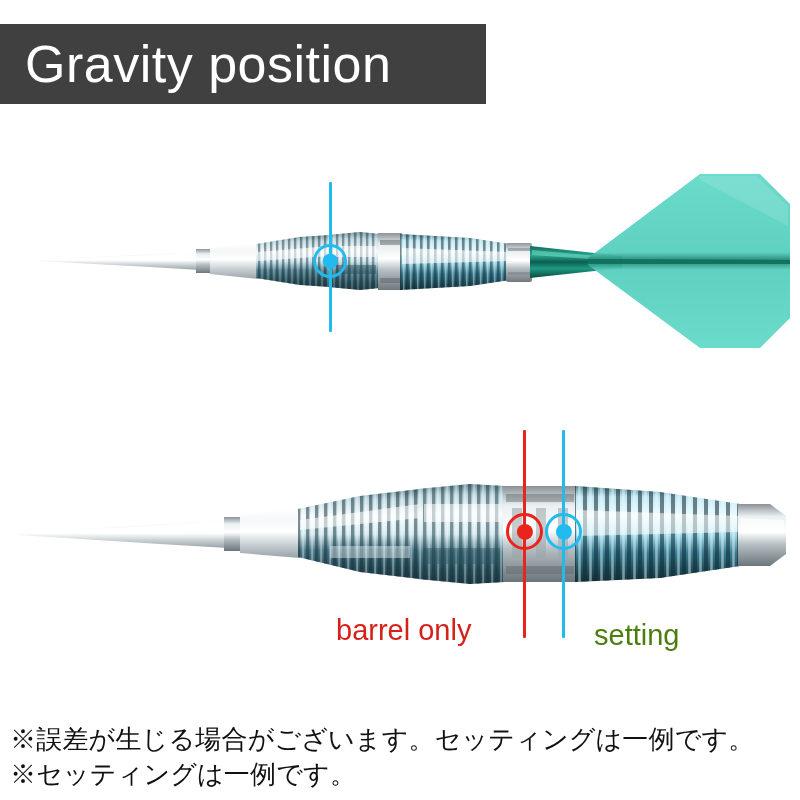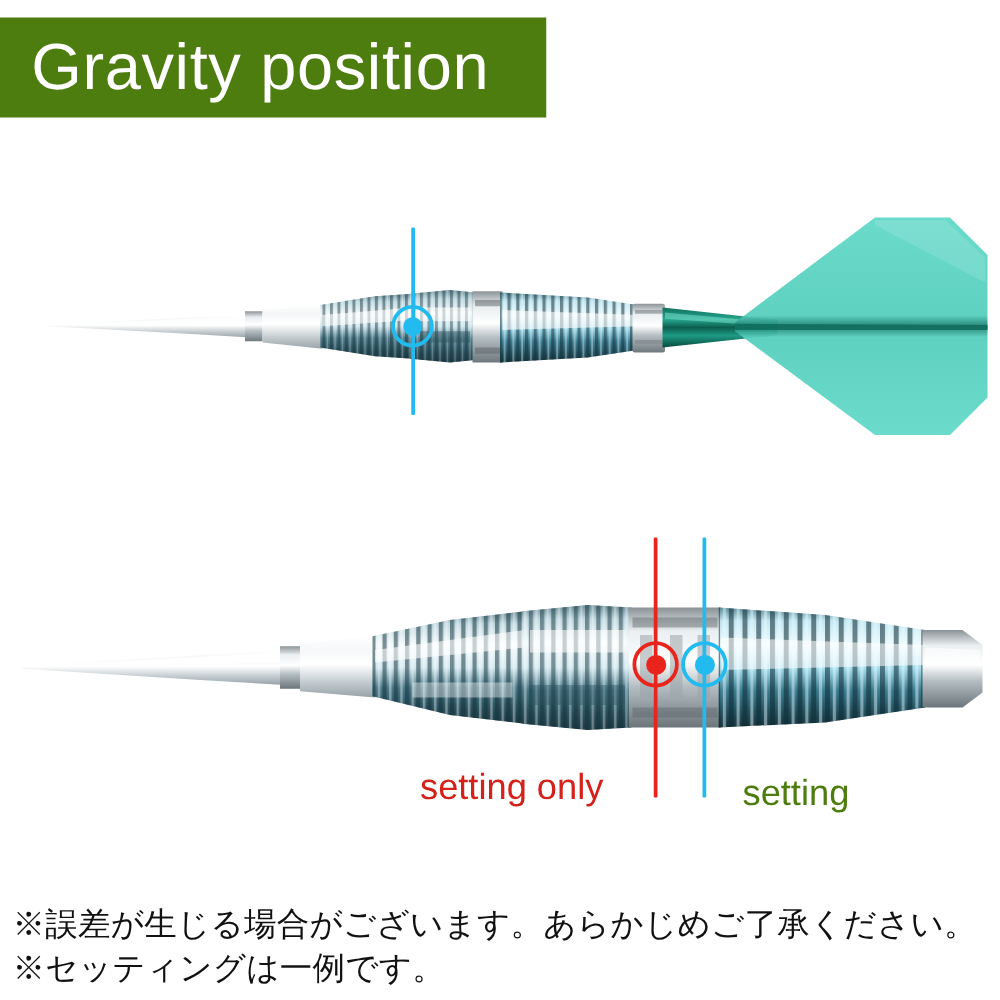--- a/index.html
+++ b/index.html
@@ -21,24 +21,24 @@
     left: 0; top: 0;
     width: 800px;
     height: 800px;
     background: #ffffff;
   }
 
   
   .title-banner {
     position: absolute;
     left: 0;
-    top: 14px;
-    width: 437px;
+    top: 24px;
+    width: 486px;
     height: 80px;
-    background: #4d7c0f;
+    background: #404040;
   }
   .title-text {
     position: absolute;
     left: 25px;
     top: 14px;
     font-size: 52px;
     line-height: 52px;
     color: #ffffff;
     font-family: "Liberation Sans", sans-serif;
     font-weight: 400;
@@ -337,21 +337,21 @@
       </g>
     </svg>
   </div>
 
   <div class="marker-line red" style="left:523px; top:430px; height:208px;"></div>
   <div class="marker-dot red" style="left:506px; top:513px; width:37px; height:37px;"></div>
 
   <div class="marker-line cyan" style="left:562px; top:430px; height:208px;"></div>
   <div class="marker-dot cyan" style="left:545px; top:513px; width:37px; height:37px;"></div>
 
-  <div class="legend-label red" style="left:336px; top:615px;">setting only</div>
+  <div class="legend-label red" style="left:336px; top:615px;">barrel only</div>
   <div class="legend-label cyan" style="left:594px; top:620px;">setting</div>
 
   <div class="notes">
-    <div class="note-line">※誤差が生じる場合がございます。あらかじめご了承ください。</div>
+    <div class="note-line">※誤差が生じる場合がございます。セッティングは一例です。</div>
     <div class="note-line">※セッティングは一例です。</div>
   </div>
 
 </div>
 
 </body></html>

